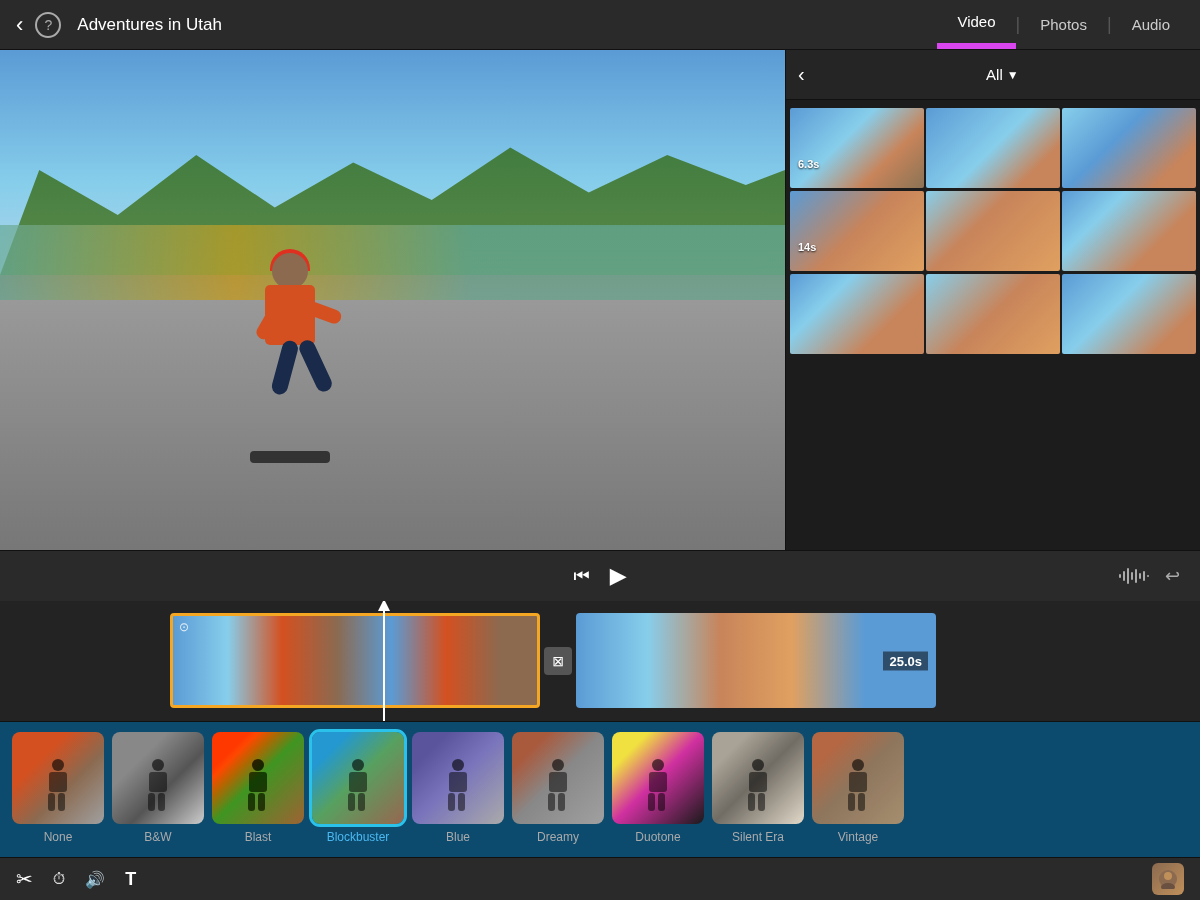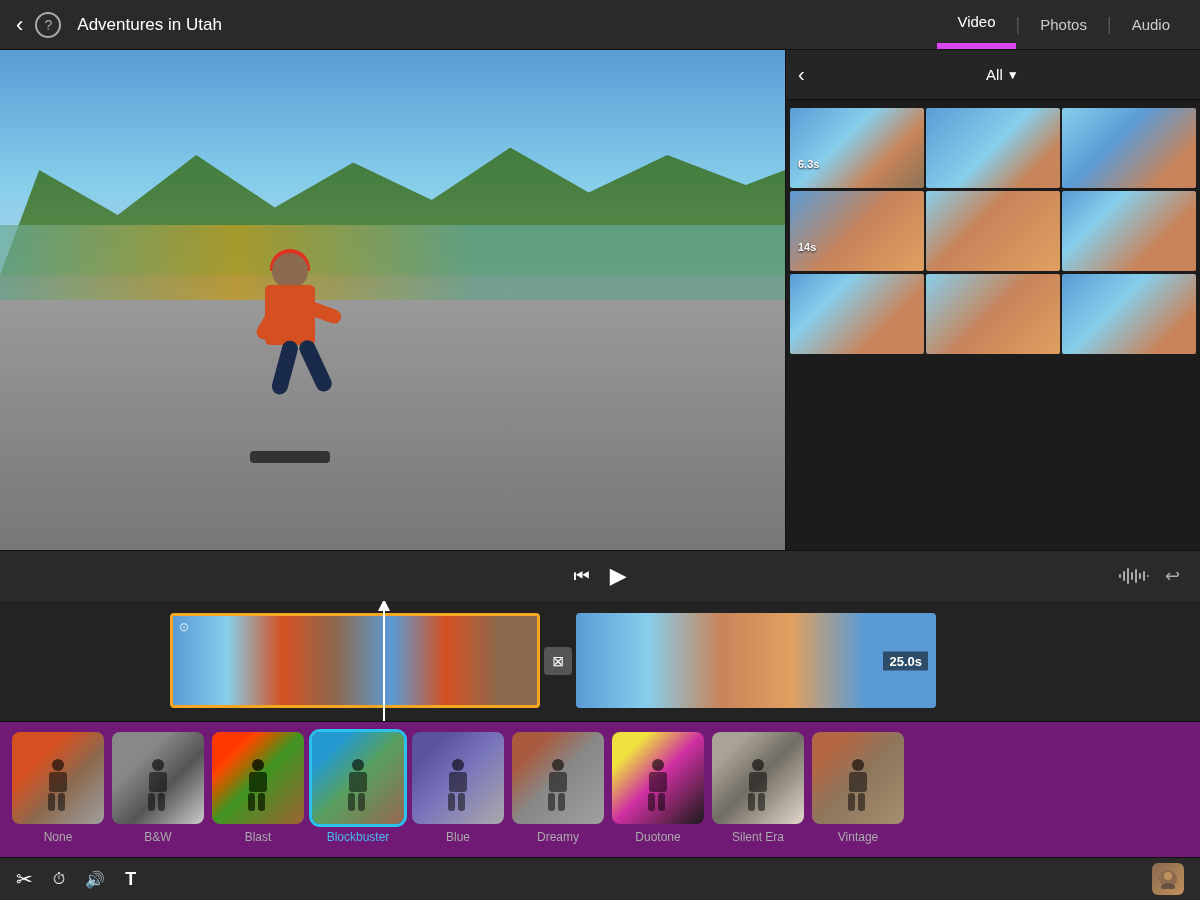--- a/index.html
+++ b/index.html
@@ -435,21 +435,21 @@
       cursor: pointer;
       font-size: 14px;
       color: #fff;
       flex-shrink: 0;
     }
 
     
     #filter-strip {
       width: 100%;
       height: 160px;
-      background: #701a75;
+      background: #0c4a6e;
       border-top: 1px solid #111;
       display: flex;
       flex-direction: column;
     }
     #filter-row {
       display: flex;
       gap: 0;
       overflow-x: auto;
       flex: 1;
       padding: 10px 8px 0;

